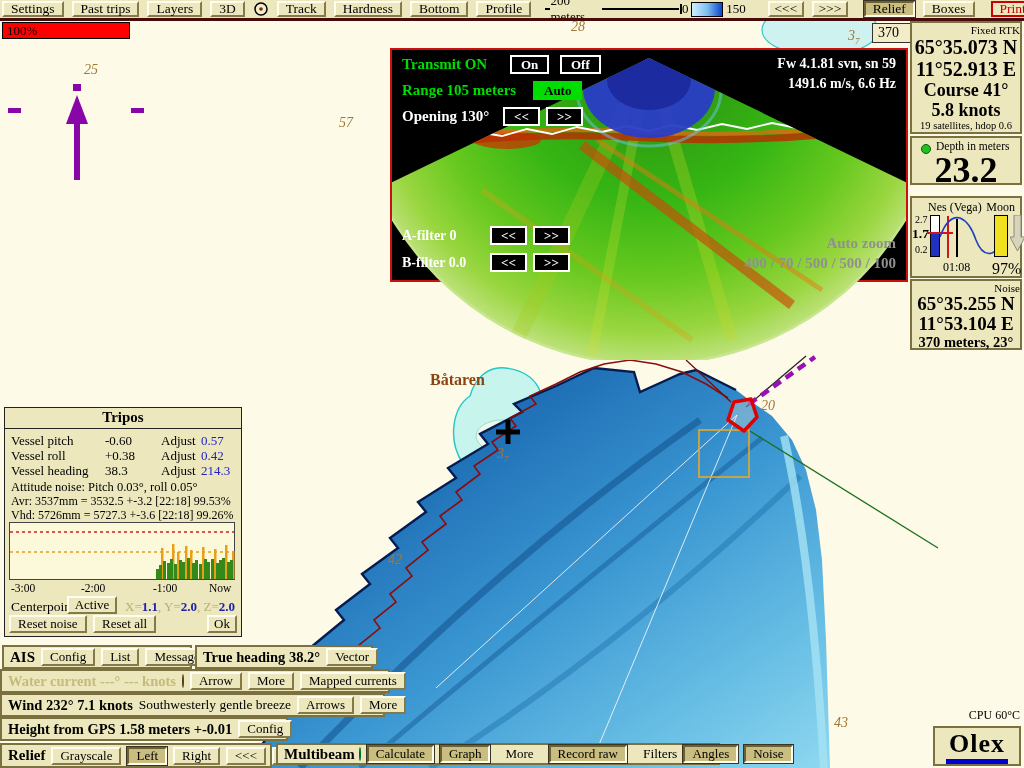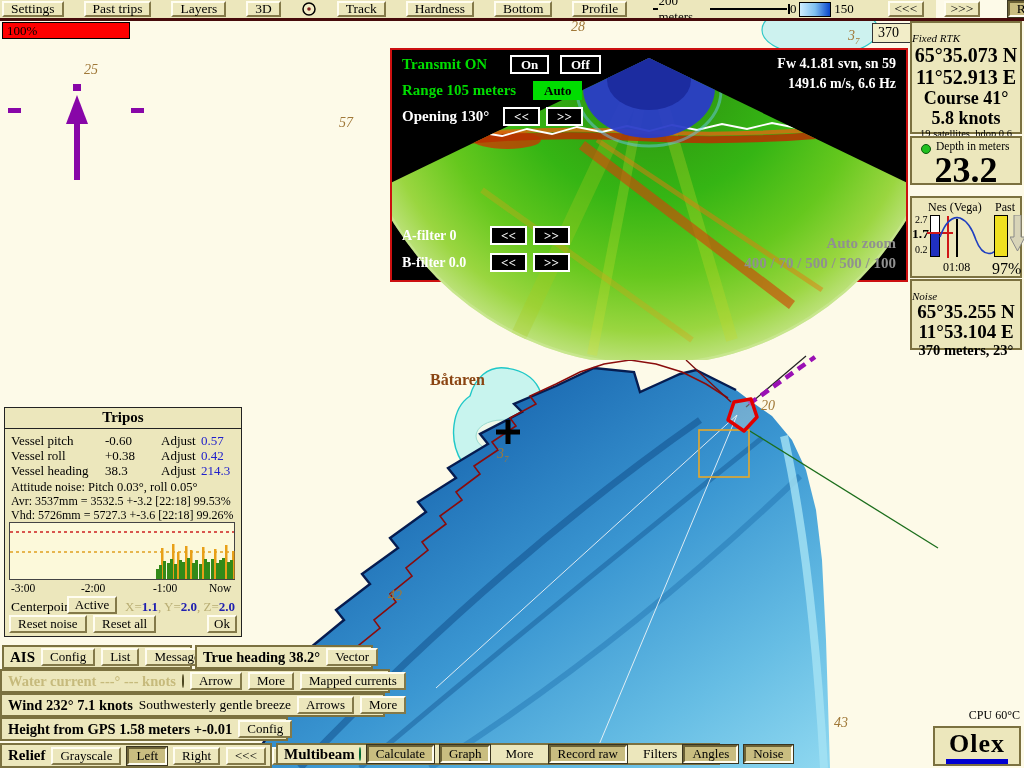--- a/index.html
+++ b/index.html
@@ -6,22 +6,22 @@
   #app{position:relative;width:1024px;height:768px;overflow:hidden;background:#fdfae8;
        font-family:"Liberation Serif",serif;color:#000;}
   .abs{position:absolute;}
   .panel{position:absolute;background:#ece7bc;border:2px solid #7b7140;box-sizing:border-box;}
   .btn{display:inline-flex;align-items:center;justify-content:center;background:#ece7bc;
        border:2px solid;border-color:#fffdf0 #837949 #837949 #fffdf0;font-family:"Liberation Serif",serif;
        font-size:13px;padding:0 7px;height:18px;color:#000;white-space:nowrap;cursor:default;}
   .btn.pressed{background:#c9bd80;border-color:#6b6136 #fffdf0 #fffdf0 #6b6136;box-shadow:0 0 0 1px #3a3520;}
   .btn.flat{border-color:transparent;background:transparent;}
   
-  #toolbar{position:absolute;left:0;top:0;width:936px;height:18px;background:#ece7bc;display:flex;
-           align-items:center;gap:20px;padding-left:2px;box-sizing:border-box;}
+  #toolbar{position:absolute;left:0;top:0;width:1024px;height:18px;background:#ece7bc;display:flex;
+           align-items:center;gap:8px;padding-left:2px;box-sizing:border-box;}
   #toolbar .btn{height:16px;font-size:13.5px;}
   #toolbar-sep{position:absolute;left:0;top:18px;width:1024px;height:3px;background:#470b0b;}
   .scalebar{display:flex;align-items:center;font-size:13px;margin-left:6px;}
   .scaleline{width:88px;height:2px;background:#000;margin:0 1px;}
   .scaletick{width:2px;height:10px;background:#000;}
   .gradbox{width:34px;height:13px;border:1px solid #000;margin:0 3px;
            background:linear-gradient(to right,#cfeeff,#7fc0f0,#0a46cc);}
   #clock{font-weight:bold;font-size:15px;margin-left:4px;}
   .print-btn{color:#cc0000;border:2px solid #cc0000!important;background:#ece7bc;font-size:13px;height:14px;}
   
@@ -30,21 +30,21 @@
   
   #sonar{position:absolute;left:390px;top:48px;width:518px;height:234px;background:#000;
          border:2px solid #cc1010;box-sizing:border-box;}
   .son-label{position:absolute;font-weight:bold;font-size:15px;white-space:nowrap;}
   .green{color:#00dd00;} .white{color:#fff;} .gray{color:#909090;}
   .sbtn{display:inline-flex;align-items:center;justify-content:center;background:#000;color:#fff;
         border:2px solid #fff;font-family:"Liberation Serif",serif;font-weight:bold;font-size:13px;
         height:19px;padding:0 9px;margin-left:6px;box-sizing:border-box;}
   .sbtn.auto{background:#00dd00;color:#000;border-color:#00dd00;}
   
-  .sb-small{font-size:11px;text-align:left;padding-top:9px;font-style:italic;}
+  .sb-small{font-size:11px;text-align:right;padding-top:1px;}
   .sb-coord{font-size:20px;font-weight:bold;text-align:center;line-height:22px;white-space:nowrap;}
   .sb-big{font-size:18px;font-weight:bold;text-align:center;line-height:20px;}
   
   .trip-row{position:absolute;font-size:13px;white-space:nowrap;}
   .blue{color:#2020cc;}
   .xyzk{color:#b9ae74;} .xyzv{color:#2020b0;font-weight:bold;}
   .rowpanel{display:flex;align-items:center;gap:6px;padding:0 6px;box-sizing:border-box;}
   .bold14{font-weight:bold;font-size:14.5px;white-space:nowrap;}
   .faded{color:#c6ba7c;font-weight:bold;font-size:14.5px;white-space:nowrap;}
   .maplabel{position:absolute;font-style:italic;color:#a07838;font-size:14px;}
@@ -109,21 +109,21 @@
     <polygon points="77,95 66,124 88,124" fill="#8806a8"></polygon>
     <rect x="74" y="120" width="6" height="60" fill="#8806a8"></rect>
     <rect x="8" y="108" width="13" height="5" fill="#8806a8"></rect>
     <rect x="131" y="108" width="13" height="5" fill="#8806a8"></rect>
 
     <path d="M508,420 v24 M496,432 h24" stroke="#000" stroke-width="5"></path>
   </svg>
 
   <span class="maplabel" style="left:571px;top:19px">28</span>
   <span class="maplabel" style="left:339px;top:115px">57</span>
-  <span class="maplabel" style="left:388px;top:588px">42</span>
+  <span class="maplabel" style="left:388px;top:552px">42</span>
   <span class="maplabel" style="left:834px;top:715px">43</span>
   <span class="maplabel" style="left:84px;top:62px">25</span>
   <span class="maplabel" style="left:761px;top:398px">20</span>
   <span class="maplabel" style="left:497px;top:446px"><i>3</i><sub>7</sub></span>
   <span class="maplabel" style="left:848px;top:28px"><i>3</i><sub>7</sub></span>
   <span class="abs" style="left:430px;top:371px;font-weight:bold;font-size:16px;color:#8a4412">Båtaren</span>
   <div class="abs" style="left:872px;top:23px;width:44px;height:20px;background:#f2edc8;border:1.5px solid #333;
        font-size:14px;line-height:18px;padding-left:5px;box-sizing:border-box">370</div>
 
   <div id="sonar">
@@ -189,21 +189,21 @@
   </div>
 
   <div class="panel" style="left:910px;top:136px;width:112px;height:49px">
     <span class="dot" style="position:absolute;left:9px;top:6px;width:8px;height:8px;background:#20c020;border:1px solid #0a5a0a"></span>
     <div style="position:absolute;left:24px;top:2px;font-size:11.5px">Depth in meters</div>
     <div style="position:absolute;left:0;top:11px;width:100%;text-align:center;font-size:36px;font-weight:bold">23.2</div>
   </div>
 
   <div class="panel" style="left:910px;top:196px;width:112px;height:82px">
     <div style="position:absolute;left:16px;top:2px;font-size:12px">Nes (Vega)</div>
-    <div style="position:absolute;right:5px;top:2px;font-size:12px">Past</div>
+    <div style="position:absolute;right:5px;top:2px;font-size:12px">Moon</div>
     <div style="position:absolute;left:3px;top:16px;font-size:10px">2.7</div>
     <div style="position:absolute;left:0px;top:28px;font-size:13.5px;font-weight:bold">1.7</div>
     <div style="position:absolute;left:3px;top:46px;font-size:10px">0.2</div>
     <div class="abs" style="left:18px;top:17px;width:10px;height:42px;background:#fff;border:1px solid #000;box-sizing:border-box"></div>
     <div class="abs" style="left:19px;top:34px;width:8px;height:24px;background:#2030c0"></div>
     <div class="abs" style="left:15px;top:34px;width:26px;height:2px;background:#d01818"></div>
     <div class="abs" style="left:35px;top:18px;width:2px;height:42px;background:#d01818"></div>
     <svg class="abs" style="left:26px;top:15px" width="66" height="46">
       <path d="M2,24 Q10,2 22,5 Q32,9 38,27 Q44,43 54,40 Q60,37 64,29" fill="none" stroke="#2040c0" stroke-width="1.6"></path>
     </svg>

